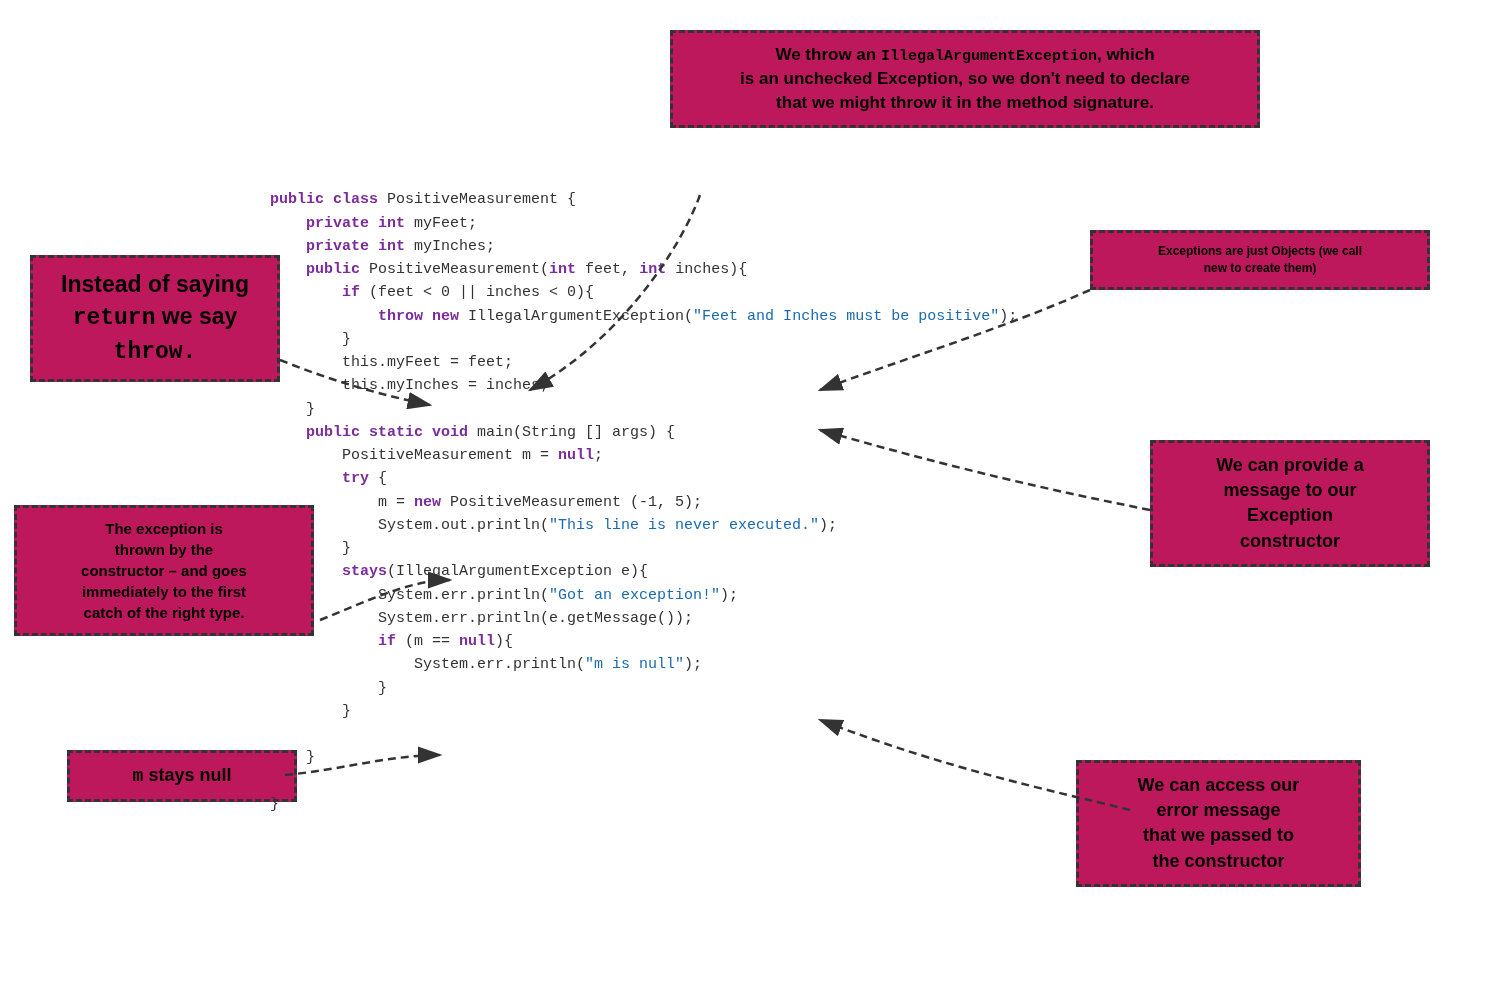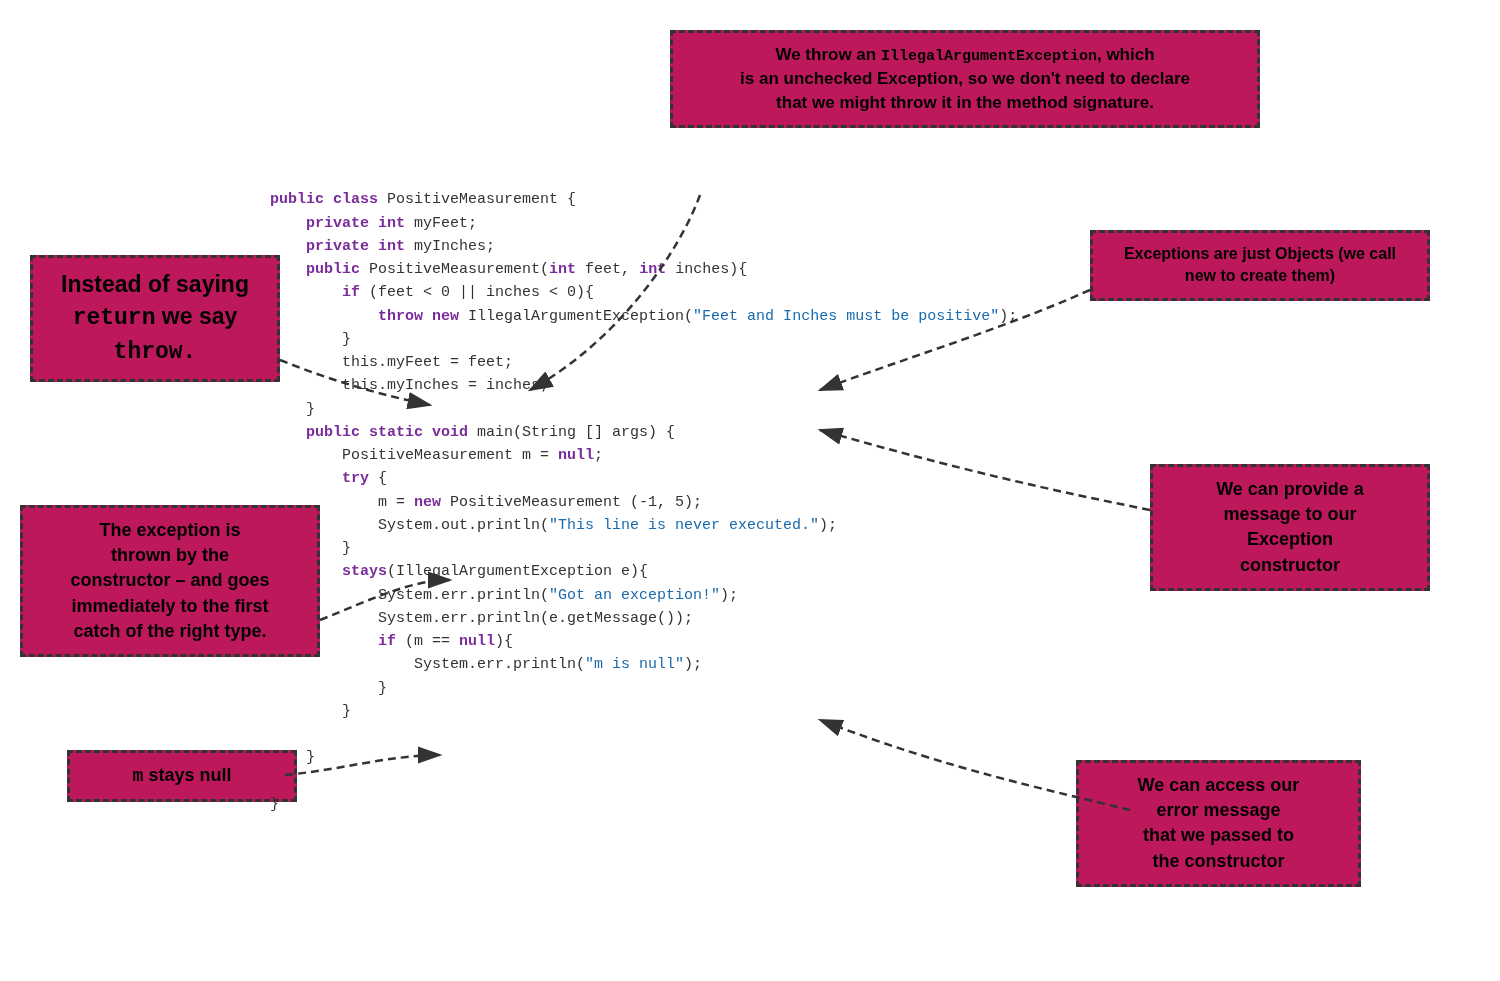--- a/index.html
+++ b/index.html
@@ -49,36 +49,36 @@
   </style>
 </head>
 <body>
 
 <div class="annotation-box" style="left:670px; top:30px; width:590px; font-size:17px; text-align:center;">
   <span>We throw an <code style="font-family:'Courier New',monospace; font-size:15px;">IllegalArgumentException</code>, which<br>
   is an unchecked Exception, so we don't need to declare<br>
   that we might throw it in the method signature.</span>
 </div>
 
-<div class="annotation-box" style="left:1090px; top:230px; width:340px; font-size:16px; text-align:center;">
+<div class="annotation-box" style="left:1090px; top:230px; width:340px; font-size:12px; text-align:center;">
   <span>Exceptions are just Objects (we call<br>
   <strong>new</strong> to create them)</span>
 </div>
 
-<div class="annotation-box" style="left:1150px; top:464px; width:280px; font-size:18px; text-align:center;">
+<div class="annotation-box" style="left:1150px; top:440px; width:280px; font-size:18px; text-align:center;">
   <span>We can provide a<br>message to our<br>Exception<br>constructor</span>
 </div>
 
 <div class="annotation-box" style="left:30px; top:255px; width:250px; font-size:23px; text-align:center;">
   <span>Instead of saying<br>
   <span style="font-family:'Courier New',monospace;">return</span> we say<br>
   <span style="font-family:'Courier New',monospace;">throw.</span></span>
 </div>
 
-<div class="annotation-box" style="left:20px; top:505px; width:300px; font-size:18px; text-align:center;">
+<div class="annotation-box" style="left:14px; top:505px; width:300px; font-size:15px; text-align:center;">
   <span>The exception is<br>
   thrown by the<br>
   constructor – and goes<br>
   immediately to the first<br>
   catch of the right type.</span>
 </div>
 
 <div class="annotation-box" style="left:67px; top:750px; width:230px; font-size:18px; text-align:center;">
   <span><span style="font-family:'Courier New',monospace;">m</span> stays null</span>
 </div>

